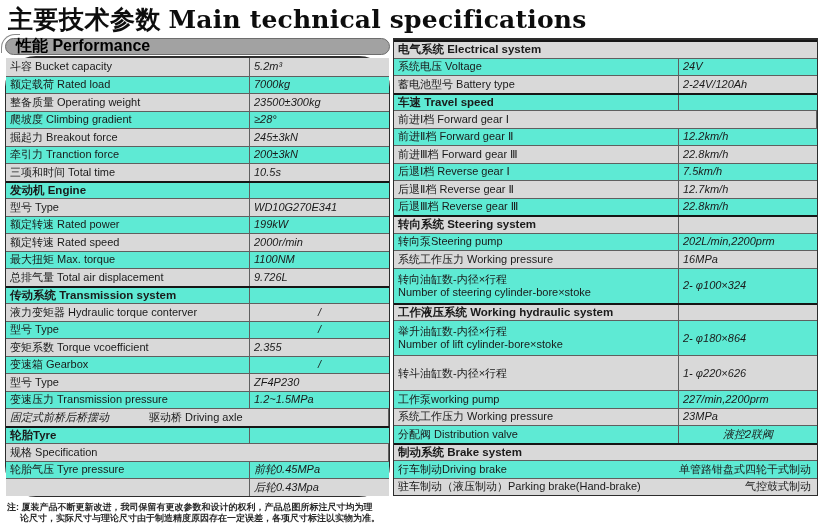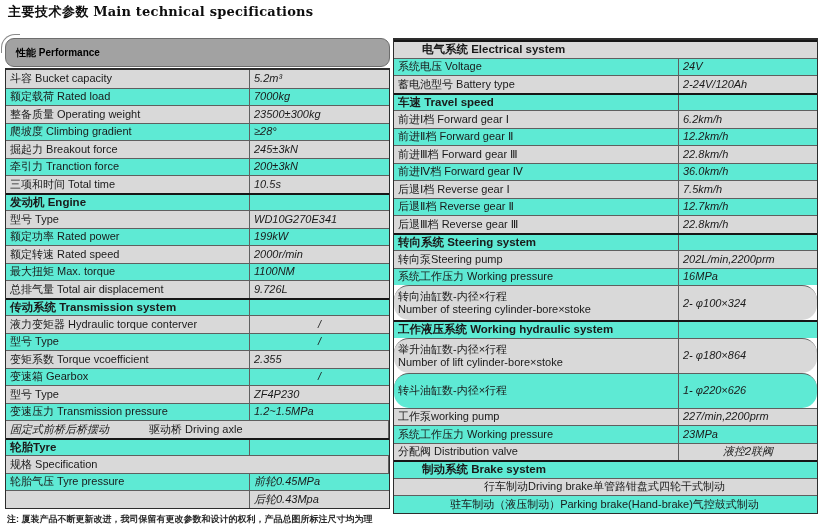--- a/index.html
+++ b/index.html
@@ -2,65 +2,65 @@
 <html><head>
 <meta charset="utf-8">
 <style>
   html,body{margin:0;padding:0;}
   body{
     width:820px;height:525px;background:#ffffff;overflow:hidden;position:relative;
     font-family:"Liberation Sans", sans-serif;color:#1a1a1a;
     -webkit-font-smoothing:antialiased;
   }
   .page-title{
-    padding:3px 0 0 8px;font-size:13px;font-weight:bold;color:#0d0d0d;letter-spacing:0.5px;
+    padding:3px 0 0 8px;font-size:25px;font-weight:bold;color:#0d0d0d;letter-spacing:0.5px;
   }
   .page-title .en{font-family:"DejaVu Serif", serif;letter-spacing:0.2px;}
   .corner-arc{
     position:absolute;left:1px;top:34px;width:18px;height:18px;
     border-top:1.5px solid #8a8a8a;border-left:1.5px solid #8a8a8a;
     border-top-left-radius:14px;
   }
   .content{
     position:absolute;top:38px;left:5px;display:flex;gap:3px;align-items:flex-start;
   }
   .left-col{width:385px;}
   .pill{
-    box-sizing:border-box;height:29px;width:385px;background:#a2a2a2;
+    box-sizing:border-box;height:17px;width:385px;background:#a2a2a2;
     border:1px solid #6d6d6d;border-radius:9px;
     display:flex;align-items:center;padding-left:10px;
-    font-size:10px;font-weight:bold;color:#000;margin-bottom:1px;
+    font-size:16px;font-weight:bold;color:#000;margin-bottom:1px;
   }
   .spec-table{
     box-sizing:border-box;border:1.5px solid #2d2d2d;border-top-width:2px;background:#fff;
   }
-  .left-col .spec-table{width:385px;}
+  .left-col .spec-table{width:385px;border-radius:31px;}
   .right-col .spec-table{width:425px;}
   .trow{
     display:flex;align-items:stretch;min-height:17.5px;box-sizing:border-box;
     border-top:1px solid #5f5f5f;background:#5eead4;
   }
   .trow:first-child{border-top:none;}
   .trow:nth-child(odd){background:#d9d9d9;}
   .trow.section{border-top:2px solid #161616;}
-  .trow.tall{min-height:35px;border-radius:15px;}
+  .trow.tall{min-height:35px;}
   .cell{
     box-sizing:border-box;display:flex;align-items:center;
     font-size:11px;line-height:1.15;padding:1px 4px;
   }
   .cell.lbl{flex:1;border-right:1px solid #5f5f5f;padding-left:4px;}
   .cell.lbl.two{flex-direction:column;align-items:flex-start;justify-content:center;}
   .cell.lbl.two div{white-space:nowrap;}
   .cell.val{justify-content:flex-start;font-style:italic;}
   .left-col .cell.val{width:139px;}
   .right-col .cell.val{width:138px;}
   .cell.val.center{justify-content:center;}
   .trow.section .cell{font-weight:bold;font-size:11.5px;}
-  .trow.section .cell.lbl.nodiv{border-right:none;margin-left:24px;}
-  .trow.spanrow .cell{flex:1;border-right:none;justify-content:center;}
+  .trow.section .cell.lbl.nodiv{border-right:none;}
+  .trow.spanrow .cell{flex:1;border-right:none;justify-content:space-between;}
   .trow.spanrow .cell .v{padding-right:2px;white-space:nowrap;}
   .note{
     margin-top:4px;padding-left:2px;
     font-size:9px;font-weight:bold;color:#2a2a2a;line-height:1.35;
   }
   .note .l2{padding-left:13px;font-family:Liberation Mono, monospace;}
 </style>
 </head>
 <body>
 
@@ -105,21 +105,21 @@
         </div>
         <div class="trow section">
           <div class="cell lbl">发动机 Engine</div>
           <div class="cell val"></div>
         </div>
         <div class="trow">
           <div class="cell lbl">型号 Type</div>
           <div class="cell val">WD10G270E341</div>
         </div>
         <div class="trow">
-          <div class="cell lbl">额定功率 Rated power</div>
+          <div class="cell lbl">额定转速 Rated power</div>
           <div class="cell val">199kW</div>
         </div>
         <div class="trow">
           <div class="cell lbl">额定转速 Rated speed</div>
           <div class="cell val">2000r/min</div>
         </div>
         <div class="trow">
           <div class="cell lbl">最大扭矩 Max. torque</div>
           <div class="cell val">1100NM</div>
         </div>
@@ -192,33 +192,28 @@
         <div class="trow">
           <div class="cell lbl">蓄电池型号 Battery type</div>
           <div class="cell val">2-24V/120Ah</div>
         </div>
         <div class="trow section">
           <div class="cell lbl">车速 Travel speed</div>
           <div class="cell val"></div>
         </div>
         <div class="trow">
           <div class="cell lbl">前进Ⅰ档 Forward gear Ⅰ</div>
-          <div class="cell val">6.2km/h</div>
         </div>
         <div class="trow">
           <div class="cell lbl">前进Ⅱ档 Forward gear Ⅱ</div>
           <div class="cell val">12.2km/h</div>
         </div>
         <div class="trow">
           <div class="cell lbl">前进Ⅲ档 Forward gear Ⅲ</div>
           <div class="cell val">22.8km/h</div>
-        </div>
-        <div class="trow">
-          <div class="cell lbl">前进Ⅳ档 Forward gear Ⅳ</div>
-          <div class="cell val">36.0km/h</div>
         </div>
         <div class="trow">
           <div class="cell lbl">后退Ⅰ档 Reverse gear Ⅰ</div>
           <div class="cell val">7.5km/h</div>
         </div>
         <div class="trow">
           <div class="cell lbl">后退Ⅱ档 Reverse gear Ⅱ</div>
           <div class="cell val">12.7km/h</div>
         </div>
         <div class="trow">

